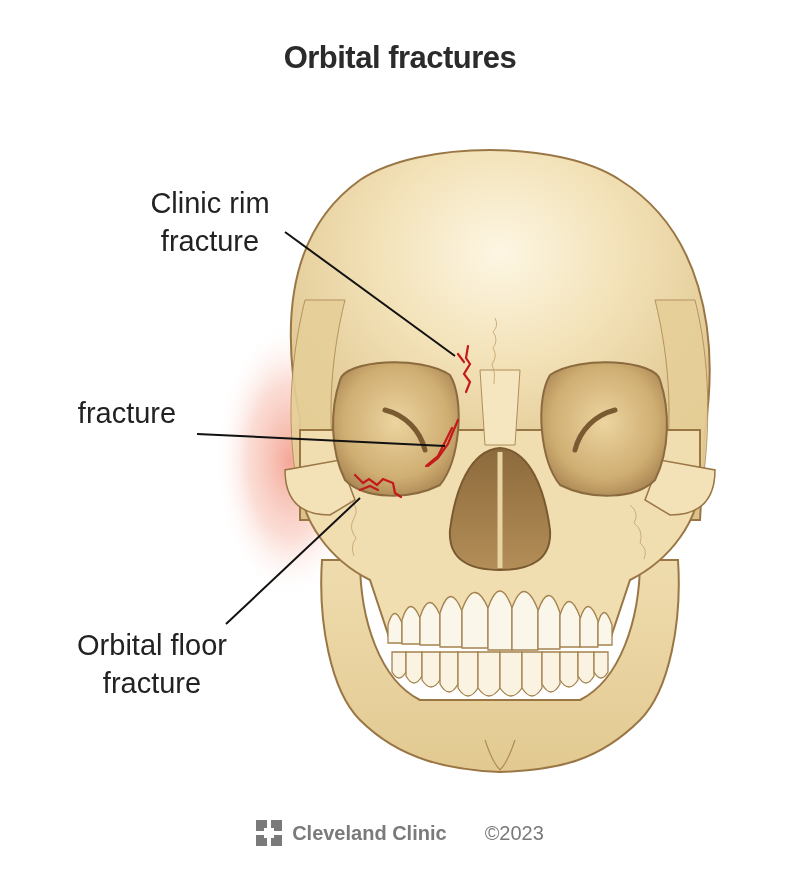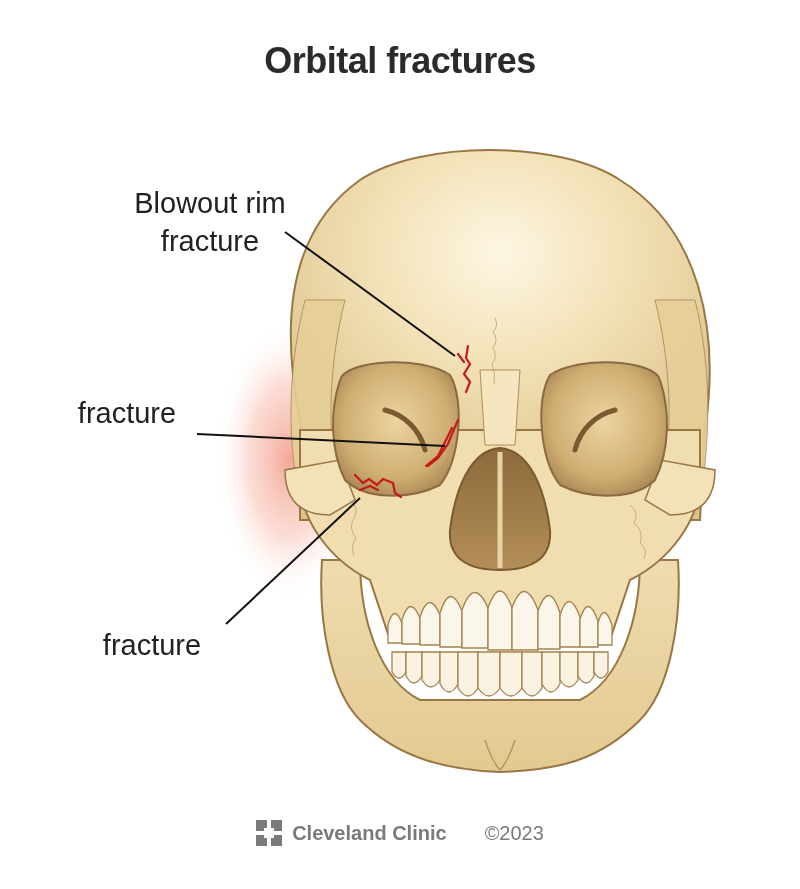--- a/index.html
+++ b/index.html
@@ -1,19 +1,19 @@
 <!DOCTYPE html>
 <html><head>
 <meta charset="utf-8">
 <style>
   html, body { margin: 0; padding: 0; background: #ffffff; }
   body { width: 800px; height: 889px; position: relative; overflow: hidden;
          font-family: "Liberation Sans", "DejaVu Sans", sans-serif; }
   .title { position: absolute; top: 40px; left: 0; width: 800px; text-align: center;
-           font-size: 36px; font-weight: bold; color: #2b2b2b; letter-spacing: -0.5px; }
+           font-size: 31px; font-weight: bold; color: #2b2b2b; letter-spacing: -0.5px; }
   .label { position: absolute; font-size: 29px; color: #222222; line-height: 38px;
            text-align: center; }
   .label-rim { left: 120px; top: 184px; width: 180px; }
   .label-blowout { left: 62px; top: 394px; width: 130px; }
   .label-floor { left: 62px; top: 626px; width: 180px; }
   .art { position: absolute; left: 0; top: 0; }
   .footer { position: absolute; top: 820px; left: 0; width: 800px; display: flex;
             justify-content: center; align-items: center; gap: 10px; color: #7a7a7a;
             font-size: 20px; }
   .brand { font-weight: bold; color: #7a7a7a; }
@@ -127,27 +127,28 @@
   </g>
 
   <g stroke="#111111" stroke-width="2">
     <line x1="285" y1="232" x2="455" y2="356"></line>
     <line x1="197" y1="434" x2="445" y2="446"></line>
     <line x1="226" y1="624" x2="360" y2="498"></line>
   </g>
 </svg>
 
 <div class="label label-rim">
-  <div>Blowout rim</div>
+  <div>Clinic rim</div>
   <div>fracture</div>
 </div>
 <div class="label label-blowout">
   <div>fracture</div>
 </div>
 <div class="label label-floor">
+  <div>Orbital floor</div>
   <div>fracture</div>
 </div>
 
 <div class="footer">
   <svg class="logo" viewBox="0 0 26 26">
     <rect x="0" y="0" width="11" height="8" fill="#7a7a7a"></rect>
     <rect x="0" y="0" width="8" height="11" fill="#7a7a7a"></rect>
     <rect x="15" y="0" width="11" height="8" fill="#7a7a7a"></rect>
     <rect x="18" y="0" width="8" height="11" fill="#7a7a7a"></rect>
     <rect x="0" y="18" width="11" height="8" fill="#7a7a7a"></rect>

